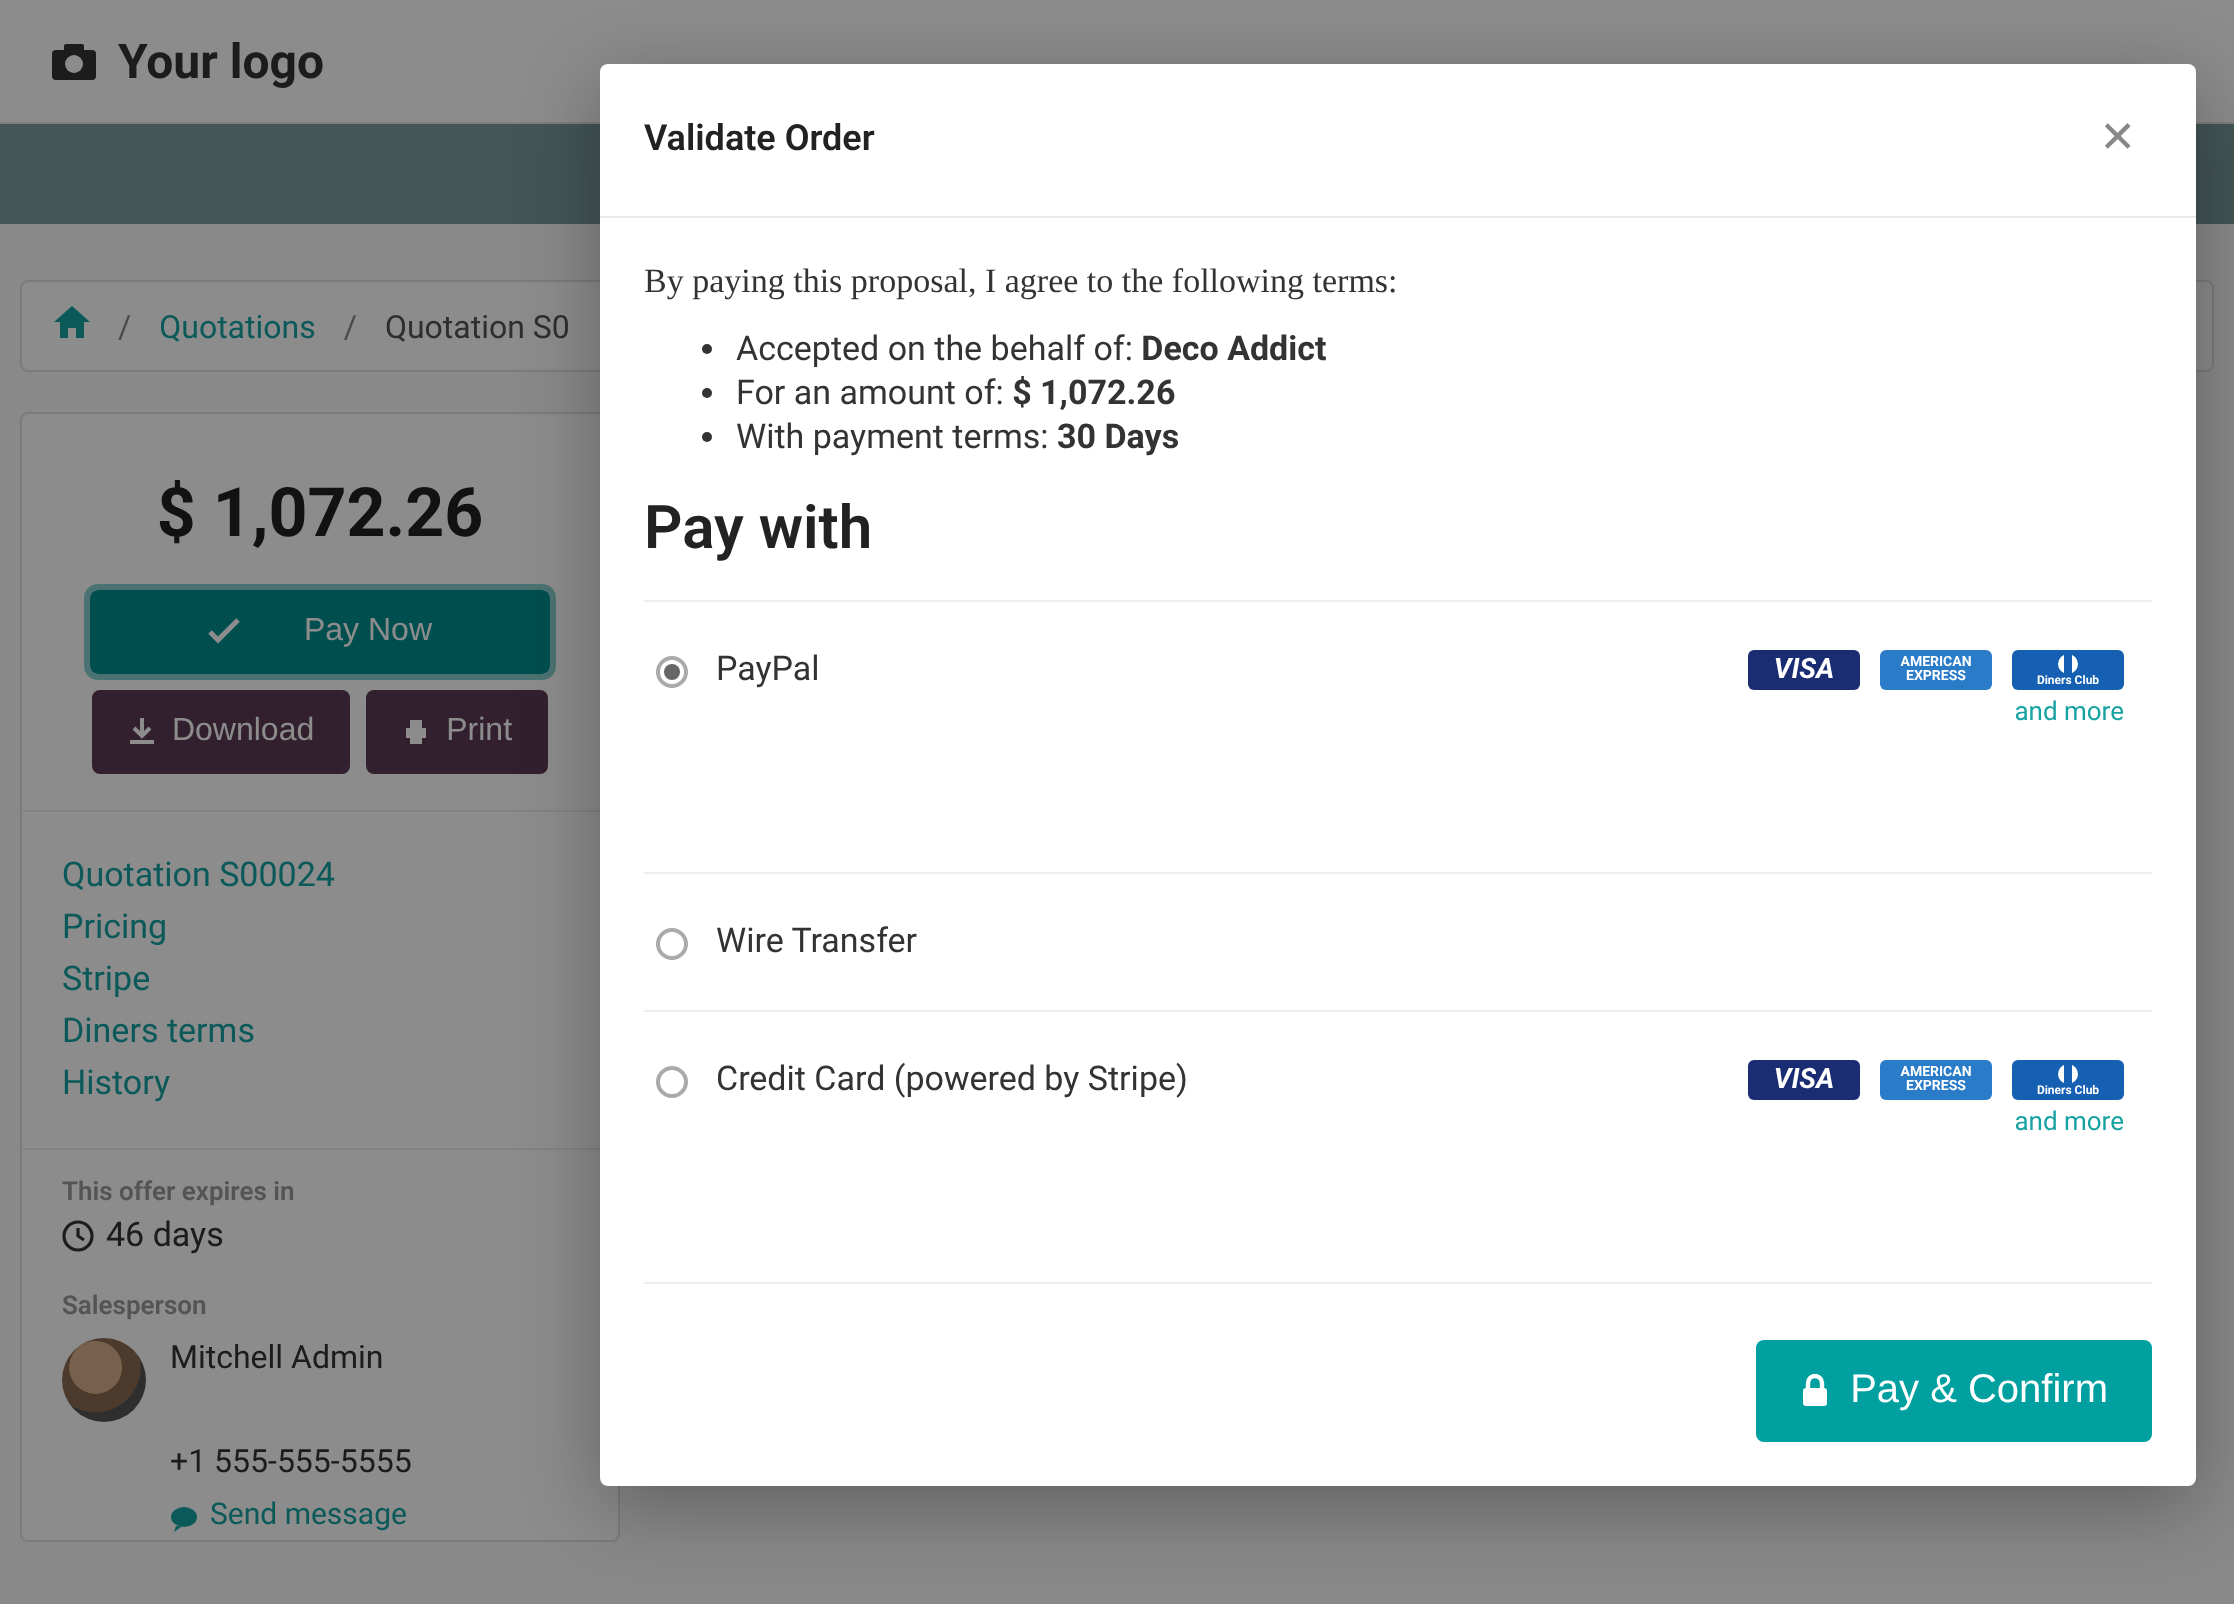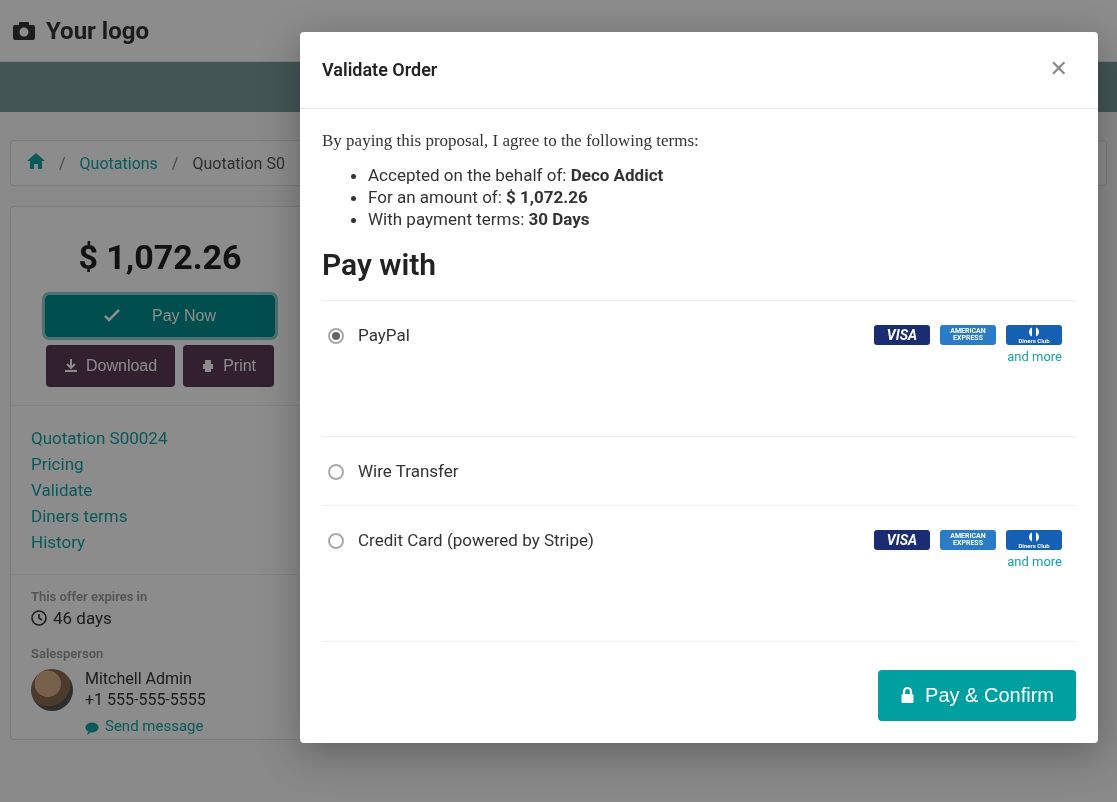--- a/index.html
+++ b/index.html
@@ -11,21 +11,21 @@
       overflow: hidden;
       position: relative;
     }
     
     .topbar {
       height: 62px;
       background: #fff;
       border-bottom: 1px solid #e5e5e5;
       display: flex;
       align-items: center;
-      padding: 0 12px;
+      padding: 0 25px;
     }
     .logo-wrap { display: flex; align-items: center; gap: 10px; }
     .logo-icon { width: 24px; height: 20px; position: relative; }
     .logo-text { font-size: 24px; font-weight: 700; color: #333; }
     .subbar { height: 50px; background: #7a9b9b; }
     .page {
       padding: 28px 10px 0 10px;
       display: flex;
     }
     .breadcrumb {
@@ -101,21 +101,21 @@
     .side-info .label { color: #999; font-size: 13px; font-weight: 600; }
     .side-info .value { color: #333; font-size: 17px; margin-top: 4px; display:flex; align-items:center; gap:6px;}
     .avatar {
       width: 42px; height: 42px; border-radius: 50%;
       background: radial-gradient(circle at 40% 35%, #d9b18b 35%, #8a6b52 36% 60%, #555 61%);
       flex-shrink: 0;
     }
     .sp-row { display: flex; gap: 12px; margin-top: 8px; align-items:flex-start;}
     .sp-col { display:flex; flex-direction:column; gap:2px;}
     .sp-name { color:#333; font-size:16px; }
-    .sp-phone { color:#333; font-size:16px; }
+    .sp-phone { color:#333; font-size:16px;margin-top:31px; }
     .send-msg { color:#17a2a2; font-size:15px; display:flex; align-items:flex-end; gap:6px; margin-top:6px;}
 
     
     .overlay {
       position: absolute; inset: 0;
       background: rgba(0,0,0,0.45);
     }
     .modal {
       position: absolute;
       left: 300px; top: 32px;
@@ -247,21 +247,21 @@
                   <rect x="4" y="1" width="6" height="4" fill="#fff"></rect>
                   <rect x="4" y="9" width="6" height="4" fill="#fff"></rect>
                 </svg>
             </span>
             <span>Print</span>
           </button>
         </div>
         <div class="side-links">
           <a href="#">Quotation S00024</a>
           <a href="#">Pricing</a>
-          <a href="#">Validate</a>
+          <a href="#">Stripe</a>
           <a href="#">Diners terms</a>
           <a href="#">History</a>
         </div>
         <div class="side-info">
           <div class="label">This offer expires in</div>
           <div class="value">
             <span class="icon">
               <svg width="16" height="16" viewBox="0 0 16 16">
                   <circle cx="8" cy="8" r="7" stroke="#333" stroke-width="1.6" fill="none"></circle>
                   <path d="M8 4 V8 L11 10" stroke="#333" stroke-width="1.6" fill="none"></path>

